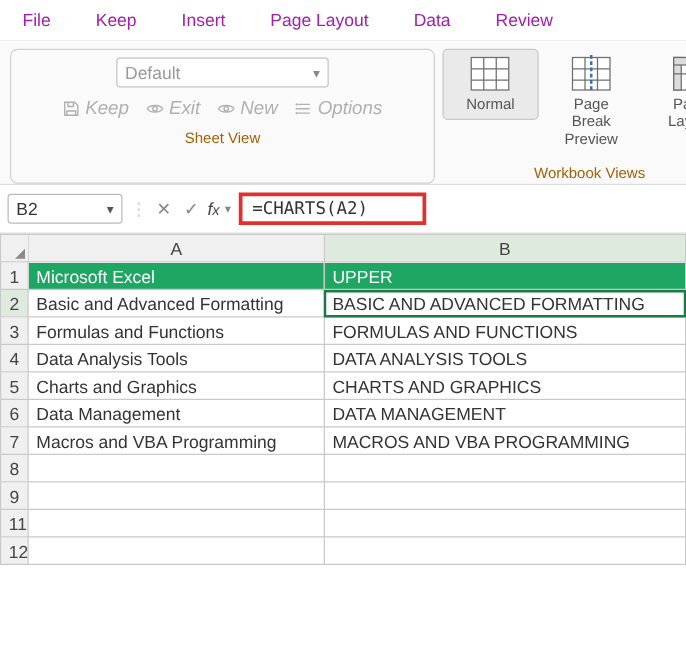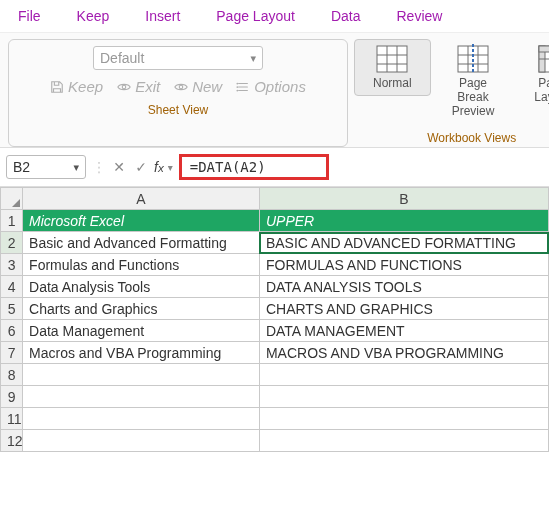--- a/index.html
+++ b/index.html
@@ -110,21 +110,21 @@
     align-items: center;
     padding: 6px 6px;
     gap: 6px;
     border-top: 1px solid #ddd;
     border-bottom: 1px solid #ddd;
   }
   .namebox {
     border: 1px solid #bbb;
     border-radius: 3px;
     height: 24px;
-    width: 80px;
+    width: 92px;
     padding: 0 6px;
     display:flex;
     align-items:center;
     justify-content:space-between;
     background:#fff;
   }
   .namebox .chev { color:#555; font-size:11px; }
   .fx-group {
     display:flex;
     align-items:center;
@@ -181,21 +181,20 @@
     text-align: center;
     font-weight: normal;
     color: #444;
     width: 22px;
   }
   .colA { width: 236px; }
   .colB { width: 288px; }
   .hdr-cell {
     background: #1ea663;
     color: #fff;
-    font-style: italic;
   }
   .selected-cell {
     outline: 2px solid #1b7a45;
     outline-offset: -2px;
   }
   .rowhdr-sel, .colhdr-sel {
     background: #dfeadf !important;
   }
 </style>
 </head>
@@ -304,21 +303,21 @@
     <span class="chev">▾</span>
   </div>
   <div class="fx-group">
     <span class="sep">⋮</span>
     <span class="fx-btn">✕</span>
     <span class="fx-btn">✓</span>
     <span class="fx-label">f<small>x</small></span>
     <span class="chev" style="font-size:10px;color:#888">▾</span>
   </div>
   <div class="formula-box">
-    <span>=DATA(A2)</span>
+    <span>=CHARTS(A2)</span>
   </div>
 </div>
 
 <table class="sheet">
   <colgroup>
     <col style="width:22px">
     <col class="colA">
     <col class="colB">
   </colgroup>
   <thead>

